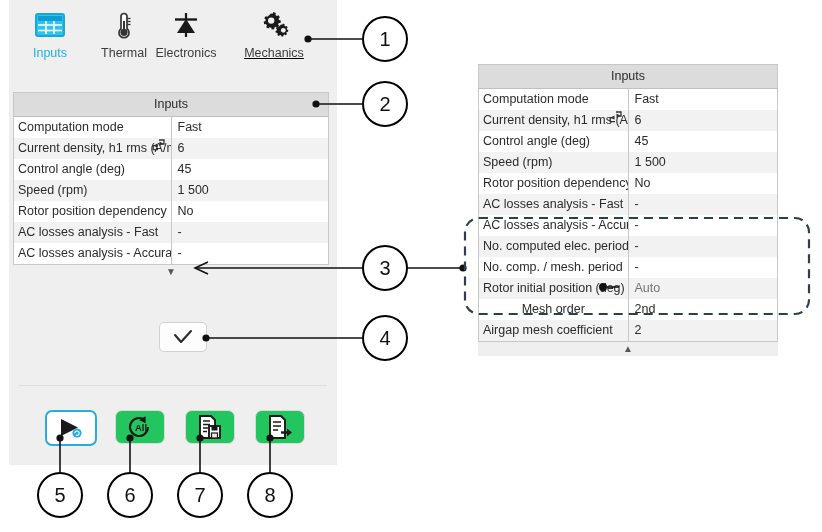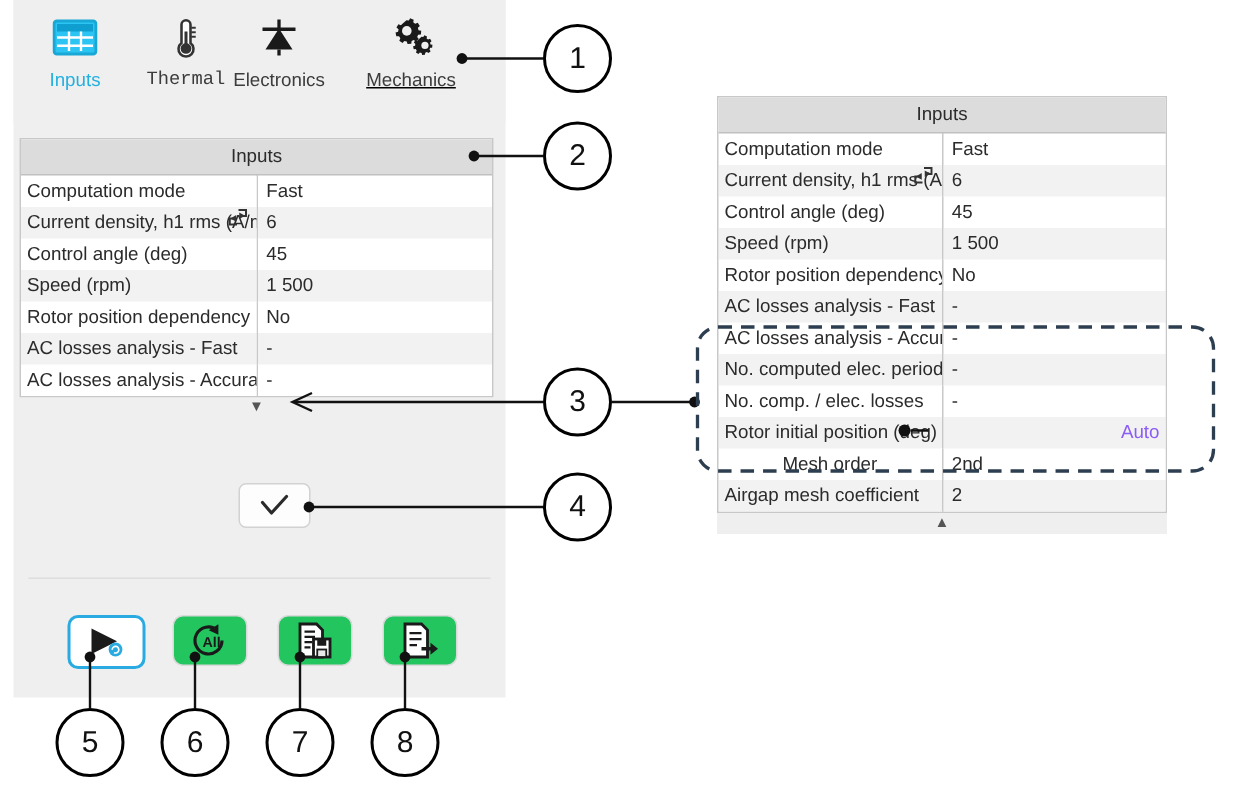--- a/index.html
+++ b/index.html
@@ -52,21 +52,21 @@
   }
   .tab .tab-label {
     font-size: 12.5px;
     color: #3c3c3c;
     margin-top: 2px;
     white-space: nowrap;
   }
   .tab.active .tab-label { color: #23b0e0; }
 
   #tab-inputs     { left: 4px; }
-  #tab-thermal    { left: 78px; font-family: Liberation Mono, monospace; }
+  #tab-thermal    { left: 78px; }
   #tab-electronics{ left: 140px; }
   #tab-mechanics  { left: 228px; text-decoration: underline; }
 
   
   #left-table-wrap {
     position: absolute;
     left: 4px;
     top: 92px;
     width: 316px;
     border: 1px solid #c8c8c8;
@@ -92,21 +92,21 @@
     padding: 2px 4px;
     height: 17px;
     line-height: 15px;
     overflow: hidden;
     white-space: nowrap;
   }
   .tbl tr.r-odd td  { background: #ffffff; margin-top: 20px; }
   .tbl tr.r-even td { background: #f2f2f2; }
   .tbl td.k { border-right: 1px solid #c8c8c8; position: relative; }
   .tbl td.v { padding-left: 6px; }
-  .tbl td.v.muted { color: #8b5cf6; text-align: right; }
+  .tbl td.v.muted { color: #737373; }
   .linkglyph {
     position: absolute;
     right: 6px;
     top: 1px;
     font-size: 12px;
     color: #333;
   }
 
   .collapse-arrow {
     text-align: center;
@@ -399,21 +399,21 @@
         </tr>
         <tr class="r-odd">
           <td class="k" style="width: 205px;">AC losses analysis - Accurate</td>
           <td class="v">-</td>
         </tr>
         <tr class="r-even">
           <td class="k" style="width: 205px;">No. computed elec. periods</td>
           <td class="v">-</td>
         </tr>
         <tr class="r-odd">
-          <td class="k" style="width: 205px;">No. comp. / elec. losses</td>
+          <td class="k" style="width: 205px;">No. comp. / mesh. period</td>
           <td class="v">-</td>
         </tr>
         <tr class="r-even">
           <td class="k" style="width: 205px;">Rotor initial position (deg)<span class="linkglyph" style="right: 8px; top: 3px;"><svg width="22" height="10" viewBox="0 0 22 10">
                 <circle cx="5" cy="5" r="4" fill="#111"></circle>
                 <line x1="9" y1="5" x2="21" y2="5" stroke="#111" stroke-width="1.6"></line>
               </svg></span></td>
           <td class="v muted">Auto</td>
         </tr>
         <tr class="r-odd">

